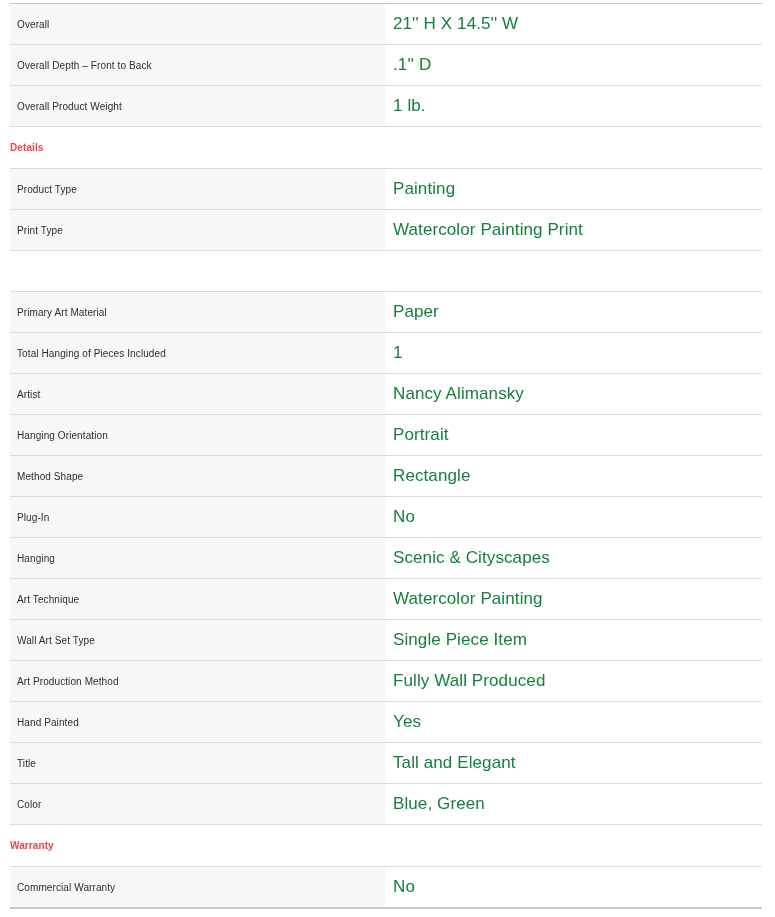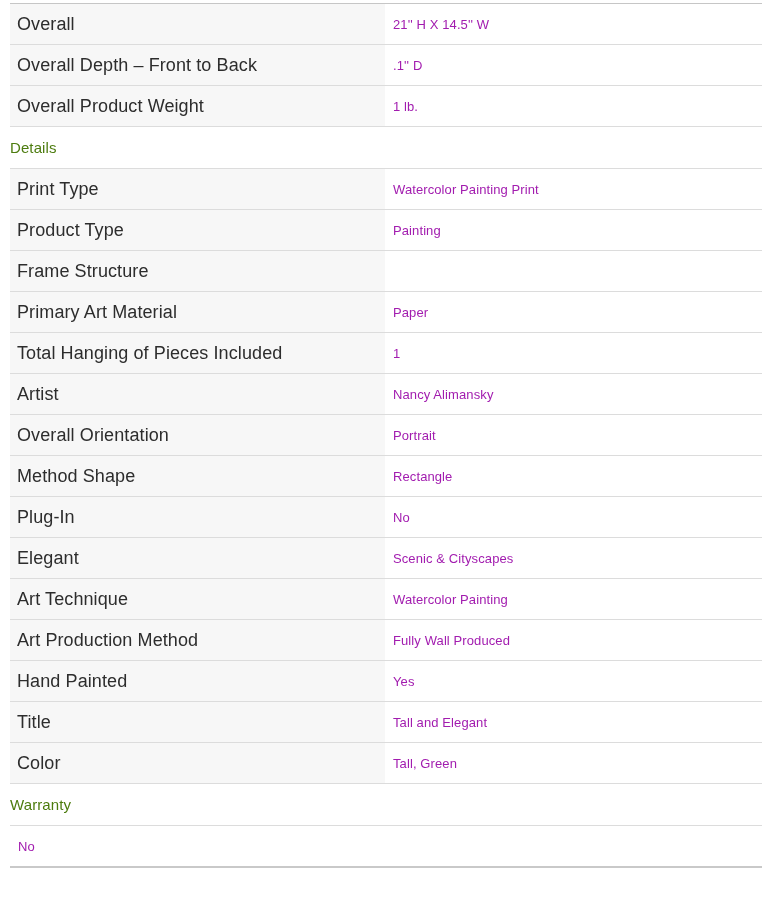--- a/index.html
+++ b/index.html
@@ -23,43 +23,43 @@
     border-bottom: 1px solid #dcdcdc;
   }
   .spec-row:last-child {
     border-bottom: none;               
   }
   .section-header {
     display: flex;
     align-items: center;
     height: 41px;
     border-bottom: 1px solid #dcdcdc;
-    font-size: 15px;
-    font-weight: normal;
-    color: #4d7c0f;
+    font-size: 10px;
+    font-weight: bold;
+    color: #ef4444;
     letter-spacing: 0.1px;
   }
   .spec-label {
     width: 375px;
     box-sizing: border-box;
     background: #f7f7f7;
     padding-left: 7px;
     display: flex;
     align-items: center;
-    font-size: 18px;
+    font-size: 10px;
     color: #2d2d2d;
     letter-spacing: 0.1px;
   }
   .spec-value {
     flex: 1;
     padding-left: 8px;
     display: flex;
     align-items: center;
-    font-size: 13px;
-    color: #a21caf;
+    font-size: 17px;
+    color: #15803d;
     letter-spacing: 0.1px;
   }
 </style>
 </head>
 <body>
 
 <div class="spec-table" id="spec-table">
     <div class="spec-row">
       <div class="spec-label">Overall</div>
       <div class="spec-value">21'' H X 14.5'' W</div>
@@ -67,75 +67,79 @@
     <div class="spec-row">
       <div class="spec-label">Overall Depth – Front to Back</div>
       <div class="spec-value">.1'' D</div>
     </div>
     <div class="spec-row">
       <div class="spec-label">Overall Product Weight</div>
       <div class="spec-value">1 lb.</div>
     </div>
     <div class="section-header">Details</div>
     <div class="spec-row">
+      <div class="spec-label">Product Type</div>
+      <div class="spec-value">Painting</div>
+    </div>
+    <div class="spec-row">
       <div class="spec-label">Print Type</div>
       <div class="spec-value">Watercolor Painting Print</div>
     </div>
     <div class="spec-row">
-      <div class="spec-label">Product Type</div>
-      <div class="spec-value">Painting</div>
-    </div>
-    <div class="spec-row">
-      <div class="spec-label">Frame Structure</div>
     </div>
     <div class="spec-row">
       <div class="spec-label">Primary Art Material</div>
       <div class="spec-value">Paper</div>
     </div>
     <div class="spec-row">
       <div class="spec-label">Total Hanging of Pieces Included</div>
       <div class="spec-value">1</div>
     </div>
     <div class="spec-row">
       <div class="spec-label">Artist</div>
       <div class="spec-value">Nancy Alimansky</div>
     </div>
     <div class="spec-row">
-      <div class="spec-label">Overall Orientation</div>
+      <div class="spec-label">Hanging Orientation</div>
       <div class="spec-value">Portrait</div>
     </div>
     <div class="spec-row">
       <div class="spec-label">Method Shape</div>
       <div class="spec-value">Rectangle</div>
     </div>
     <div class="spec-row">
       <div class="spec-label">Plug-In</div>
       <div class="spec-value">No</div>
     </div>
     <div class="spec-row">
-      <div class="spec-label">Elegant</div>
+      <div class="spec-label">Hanging</div>
       <div class="spec-value">Scenic &amp; Cityscapes</div>
     </div>
     <div class="spec-row">
       <div class="spec-label">Art Technique</div>
       <div class="spec-value">Watercolor Painting</div>
+    </div>
+    <div class="spec-row">
+      <div class="spec-label">Wall Art Set Type</div>
+      <div class="spec-value">Single Piece Item</div>
     </div>
     <div class="spec-row">
       <div class="spec-label">Art Production Method</div>
       <div class="spec-value">Fully Wall Produced</div>
     </div>
     <div class="spec-row">
       <div class="spec-label">Hand Painted</div>
       <div class="spec-value">Yes</div>
     </div>
     <div class="spec-row">
       <div class="spec-label">Title</div>
       <div class="spec-value">Tall and Elegant</div>
     </div>
     <div class="spec-row">
       <div class="spec-label">Color</div>
-      <div class="spec-value">Tall, Green</div>
+      <div class="spec-value">Blue, Green</div>
     </div>
     <div class="section-header">Warranty</div>
     <div class="spec-row">
+      <div class="spec-label">Commercial Warranty</div>
       <div class="spec-value">No</div>
     </div>
   </div>
 
 </body></html>

